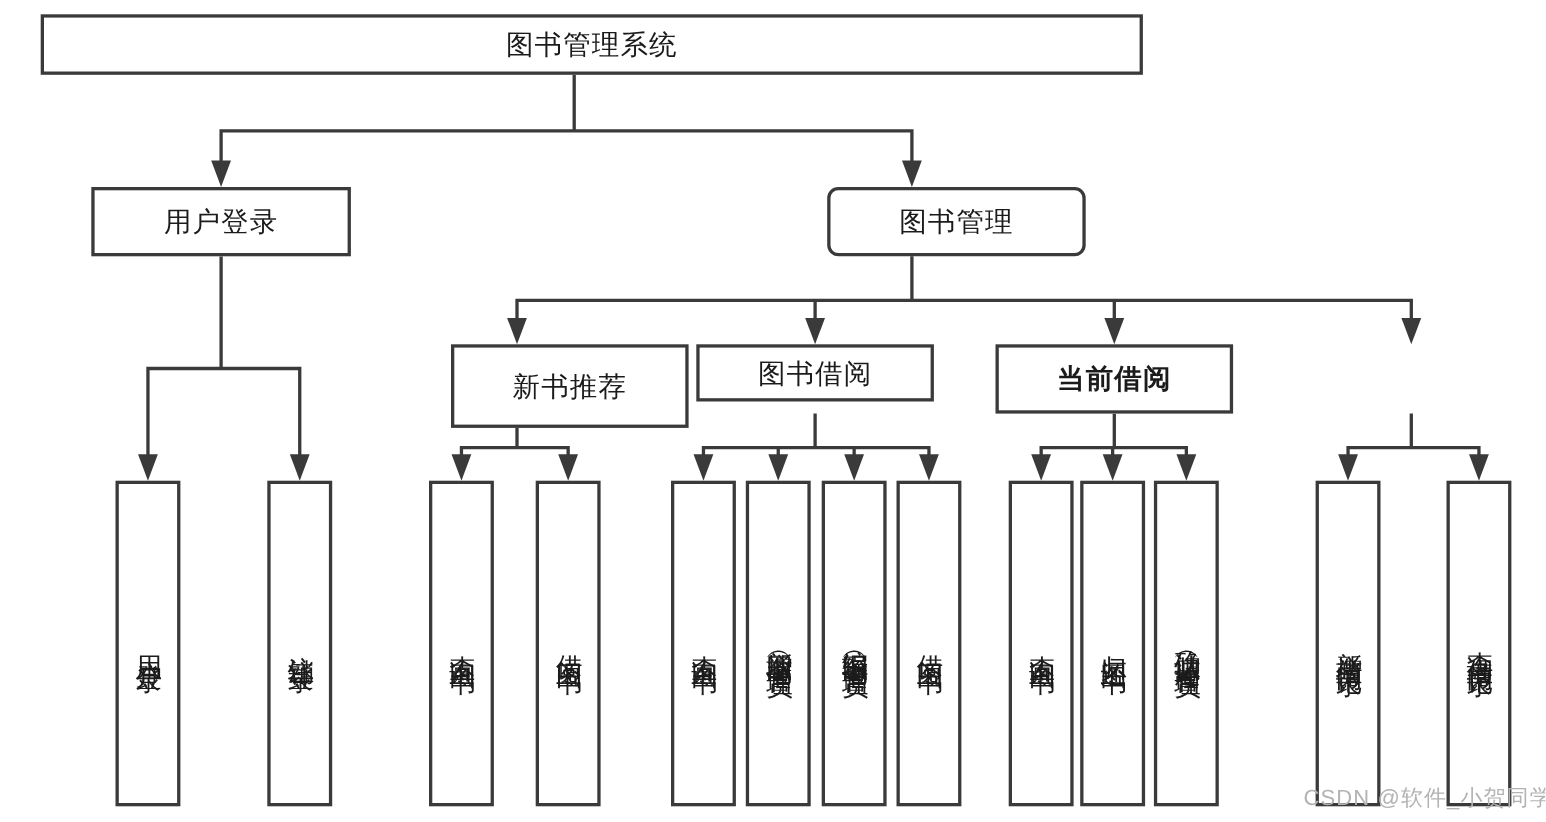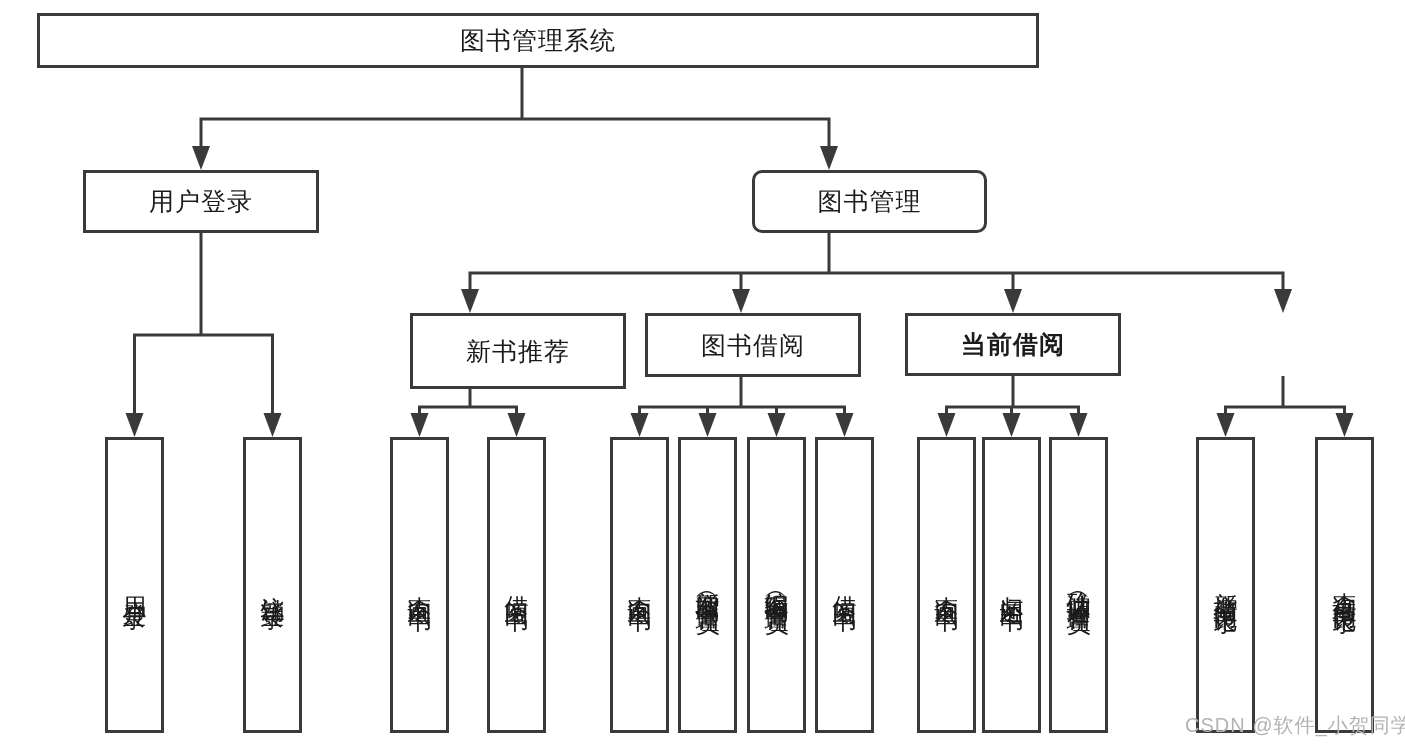--- a/index.html
+++ b/index.html
@@ -139,21 +139,21 @@
   <div class="node hbox" style="left:83px; top:170px; width:236px; height:63px;">
     <span>用户登录</span>
   </div>
   <div class="node hbox" style="left:752px; top:170px; width:235px; height:63px;border-radius:10px;">
     <span>图书管理</span>
   </div>
 
   <div class="node hbox" style="left:370px; top:313px; width:216px; height:76px;margin-left:40px;">
     <span>新书推荐</span>
   </div>
-  <div class="node hbox" style="left:633px; top:313px; width:216px; height:64px;margin-left:12px;">
+  <div class="node hbox" style="left:633px; top:313px; width:216px; height:52px;">
     <span>图书借阅</span>
   </div>
   <div class="node hbox" style="left:905px; top:313px; width:216px; height:63px;font-weight:bold;">
     <span>当前借阅</span>
   </div>
 
   <div class="node vbox" style="left:105px;">
     <span>用户登录</span>
   </div>
   <div class="node vbox" style="left:243px;">

